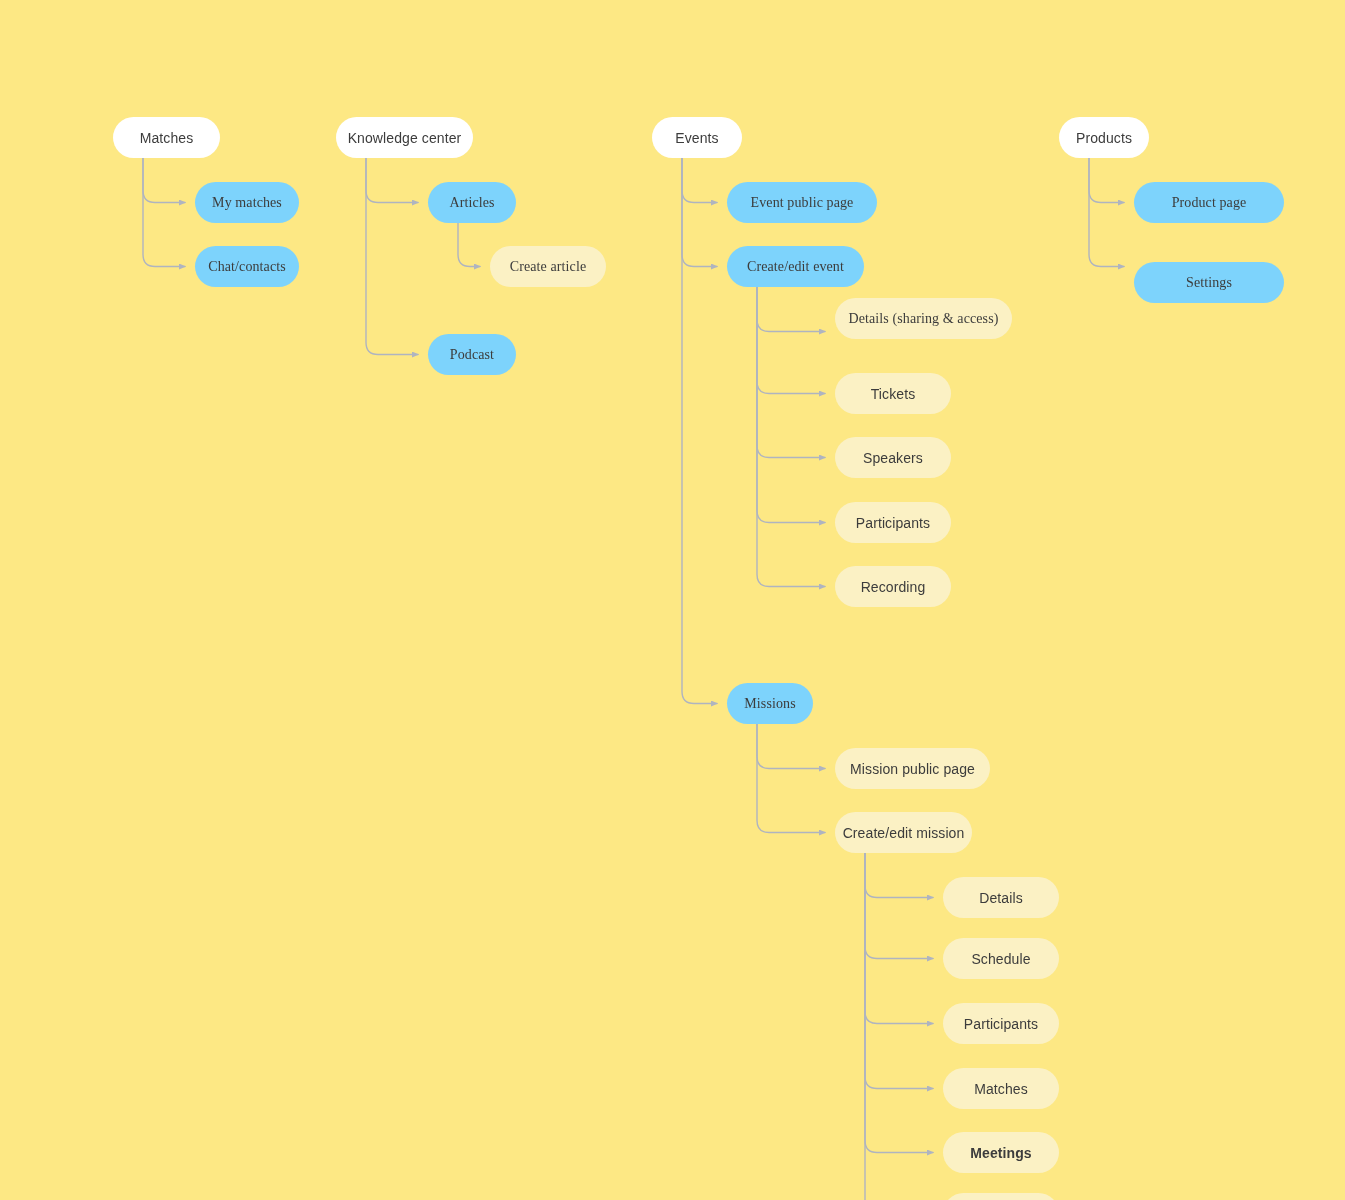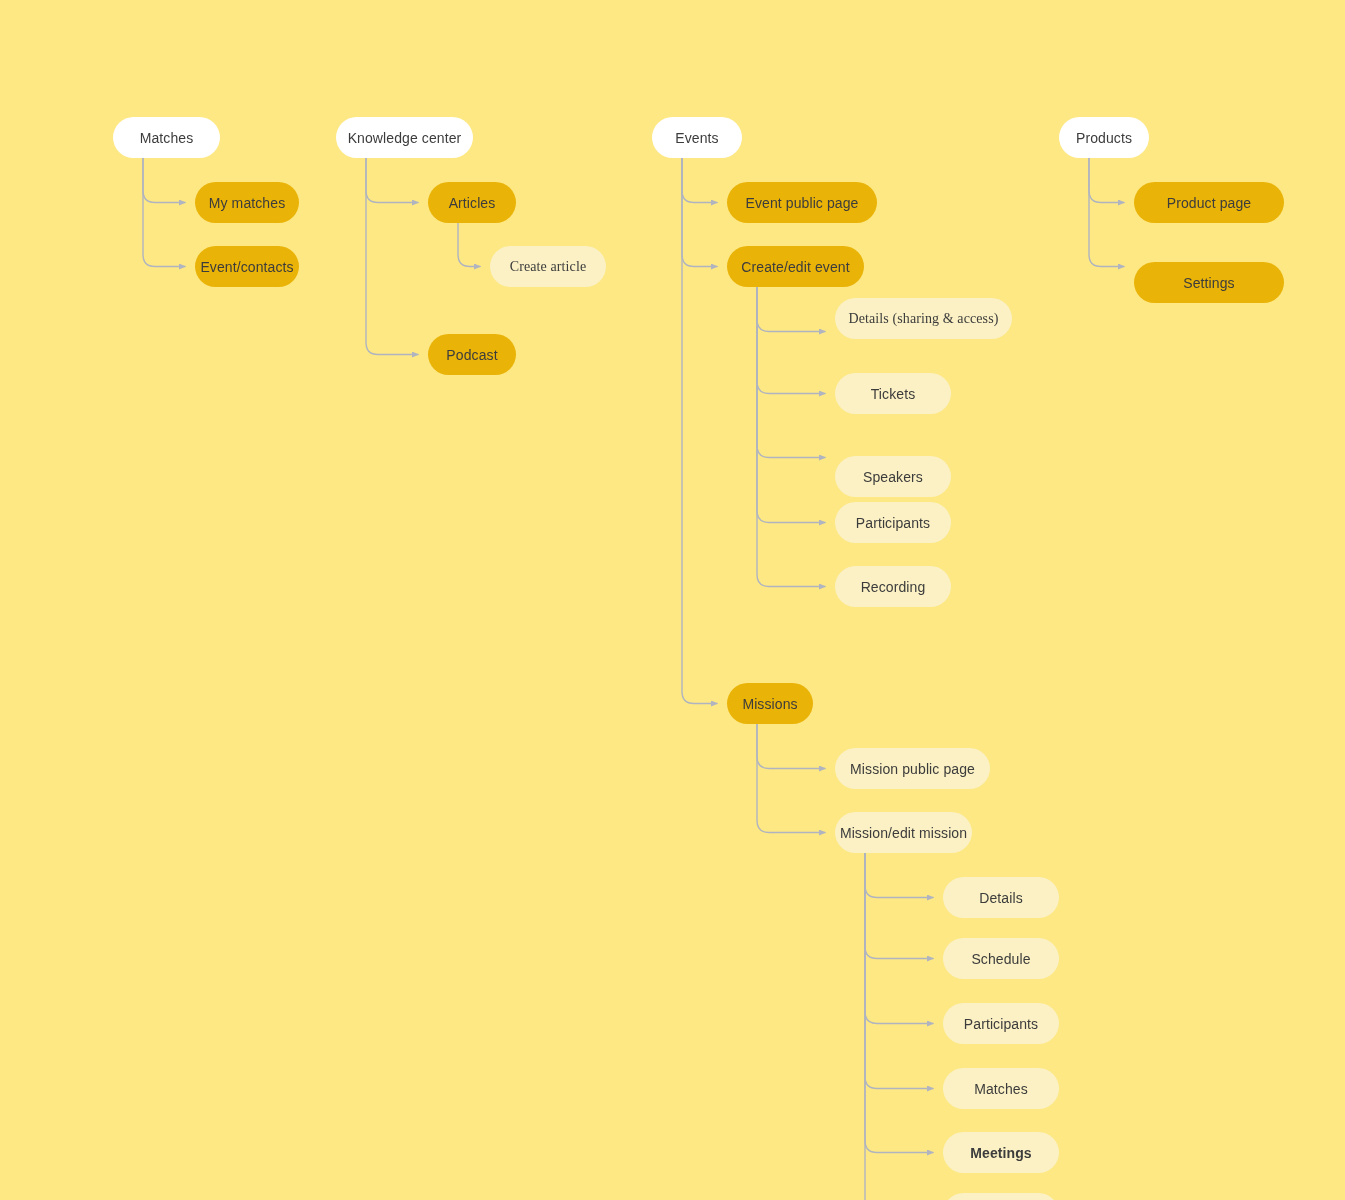--- a/index.html
+++ b/index.html
@@ -40,21 +40,21 @@
     border-radius: 22px;
     height: 41px;
     padding: 6px 18px;
     font-size: 14px;
     letter-spacing: 0.1px;
     color: #3C3C3C;
     white-space: nowrap;
     z-index: 2;
   }
   .lvl1 { background: #FFFFFF; }
-  .lvl2 { background: #eab308; }
+  .lvl2 { background: #7dd3fc; font-family: Liberation Serif, serif; }
   .lvl3 { background: #FBF1C4; }
   .node-label {
     display: block;
     line-height: 1;
   }
 </style>
 </head>
 <body>
 
 <div id="canvas">
@@ -91,21 +91,21 @@
       </g>
   </svg>
   <div id="node-layer">
       <div class="node lvl1" style="left: 113px; top: 117px; width: 107px;">
         <span class="node-label">Matches</span>
       </div>
       <div class="node lvl2" style="left: 195px; top: 182px; width: 104px;">
         <span class="node-label">My matches</span>
       </div>
       <div class="node lvl2" style="left: 195px; top: 246px; width: 104px;">
-        <span class="node-label">Event/contacts</span>
+        <span class="node-label">Chat/contacts</span>
       </div>
       <div class="node lvl1" style="left: 336px; top: 117px; width: 137px;">
         <span class="node-label">Knowledge center</span>
       </div>
       <div class="node lvl2" style="left: 428px; top: 182px; width: 88px;">
         <span class="node-label">Articles</span>
       </div>
       <div class="node lvl3" style="left: 490px; top: 246px; width: 116px; font-family: Liberation Serif, serif;">
         <span class="node-label">Create article</span>
       </div>
@@ -120,37 +120,37 @@
       </div>
       <div class="node lvl2" style="left: 727px; top: 246px; width: 137px;">
         <span class="node-label">Create/edit event</span>
       </div>
       <div class="node lvl3" style="left: 835px; top: 298px; width: 177px; font-family: Liberation Serif, serif;">
         <span class="node-label">Details (sharing &amp; access)</span>
       </div>
       <div class="node lvl3" style="left: 835px; top: 373px; width: 116px;">
         <span class="node-label">Tickets</span>
       </div>
-      <div class="node lvl3" style="left: 835px; top: 456px; width: 116px;">
+      <div class="node lvl3" style="left: 835px; top: 437px; width: 116px;">
         <span class="node-label">Speakers</span>
       </div>
       <div class="node lvl3" style="left: 835px; top: 502px; width: 116px;">
         <span class="node-label">Participants</span>
       </div>
       <div class="node lvl3" style="left: 835px; top: 566px; width: 116px;">
         <span class="node-label">Recording</span>
       </div>
       <div class="node lvl2" style="left: 727px; top: 683px; width: 86px;">
         <span class="node-label">Missions</span>
       </div>
       <div class="node lvl3" style="left: 835px; top: 748px; width: 155px;">
         <span class="node-label">Mission public page</span>
       </div>
       <div class="node lvl3" style="left: 835px; top: 812px; width: 137px;">
-        <span class="node-label">Mission/edit mission</span>
+        <span class="node-label">Create/edit mission</span>
       </div>
       <div class="node lvl3" style="left: 943px; top: 877px; width: 116px;">
         <span class="node-label">Details</span>
       </div>
       <div class="node lvl3" style="left: 943px; top: 938px; width: 116px;">
         <span class="node-label">Schedule</span>
       </div>
       <div class="node lvl3" style="left: 943px; top: 1003px; width: 116px;">
         <span class="node-label">Participants</span>
       </div>

